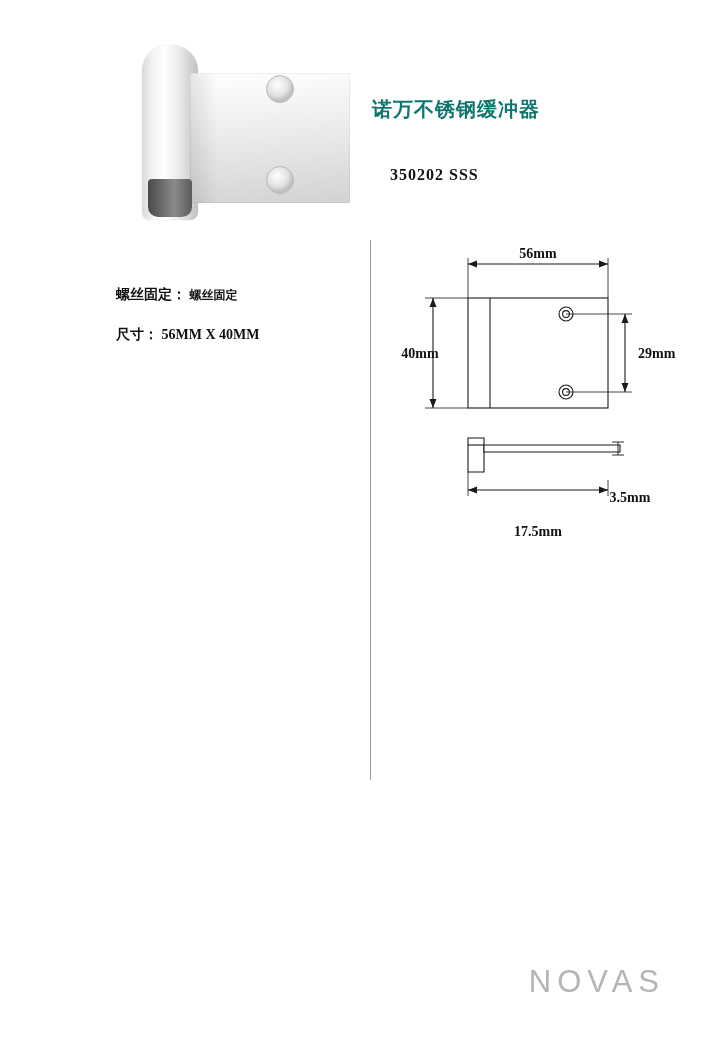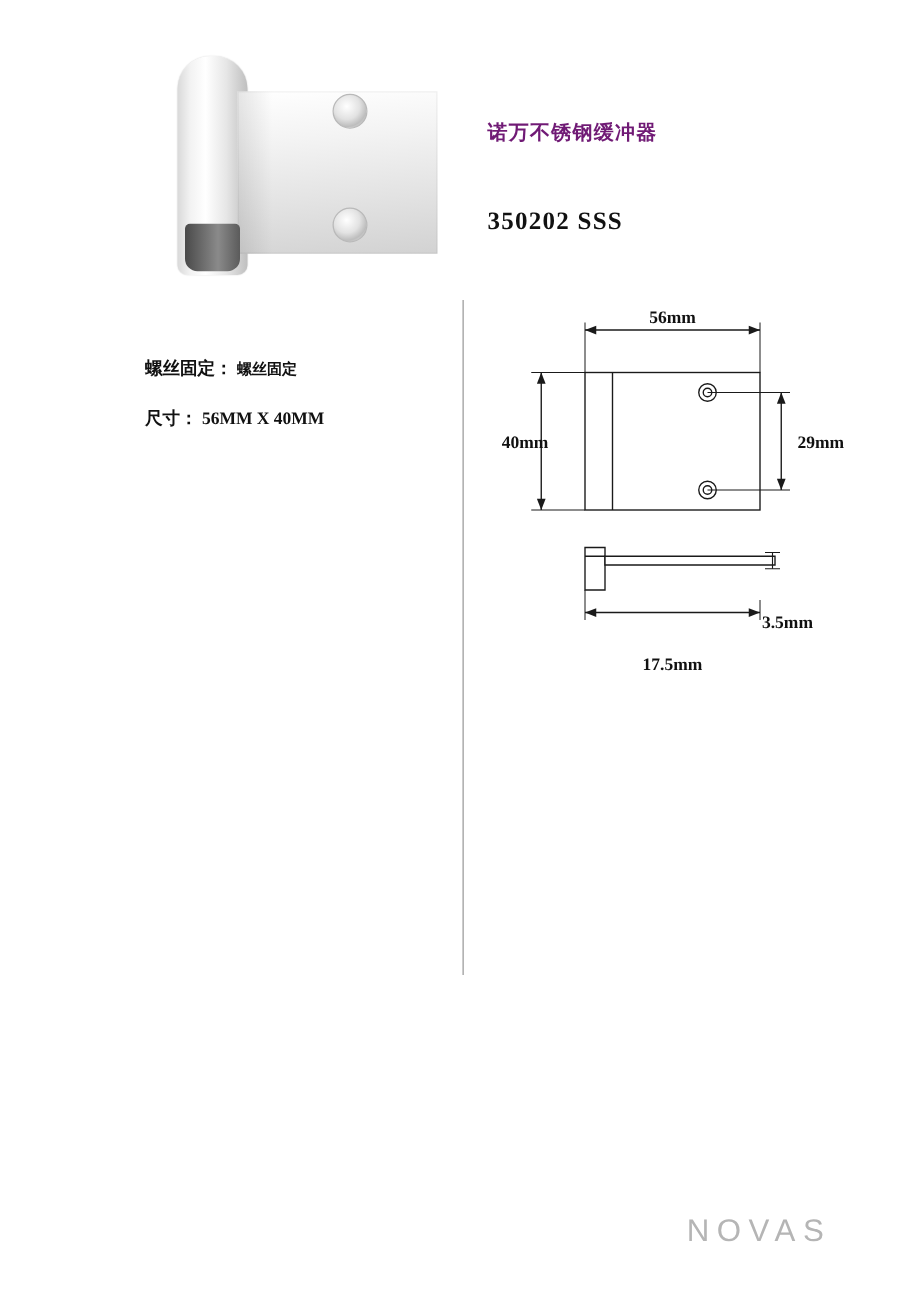--- a/index.html
+++ b/index.html
@@ -72,36 +72,36 @@
     border-radius: 50%;
     background: radial-gradient(circle at 40% 35%, #ffffff 0%, #e2e2e2 45%, #bdbdbd 70%, #f5f5f5 100%);
     border: 1px solid #b9b9b9;
   }
   .ph-hole.h1 { left: 136px; top: 40px; }
   .ph-hole.h2 { left: 136px; top: 131px; }
 
   
   .title {
     position: absolute;
-    left: 390px;
+    left: 372px;
     top: 96px;
     font-family: "Liberation Serif", serif;
     font-weight: bold;
-    font-size: 16px;
+    font-size: 20px;
     letter-spacing: 1px;
-    color: #701a75;
+    color: #0f766e;
     white-space: nowrap;
   }
   .model {
     position: absolute;
     left: 390px;
     top: 166px;
     font-family: "Liberation Serif", serif;
     font-weight: bold;
-    font-size: 20px;
+    font-size: 16px;
     letter-spacing: 1px;
     color: #111;
     white-space: nowrap;
   }
 
   
   .specs {
     position: absolute;
     left: 116px;
     top: 286px;
@@ -146,21 +146,21 @@
     font-size: 14px;
     fill: #111;
   }
 
   
   .brand {
     position: absolute;
     right: 55px;
     bottom: 40px;
     font-family: "Liberation Sans", sans-serif;
-    font-size: 25px;
+    font-size: 31px;
     letter-spacing: 6px;
     color: #b5b5b5;
     font-weight: 400;
   }
 </style>
 </head>
 <body>
 
 <div class="page">
 

